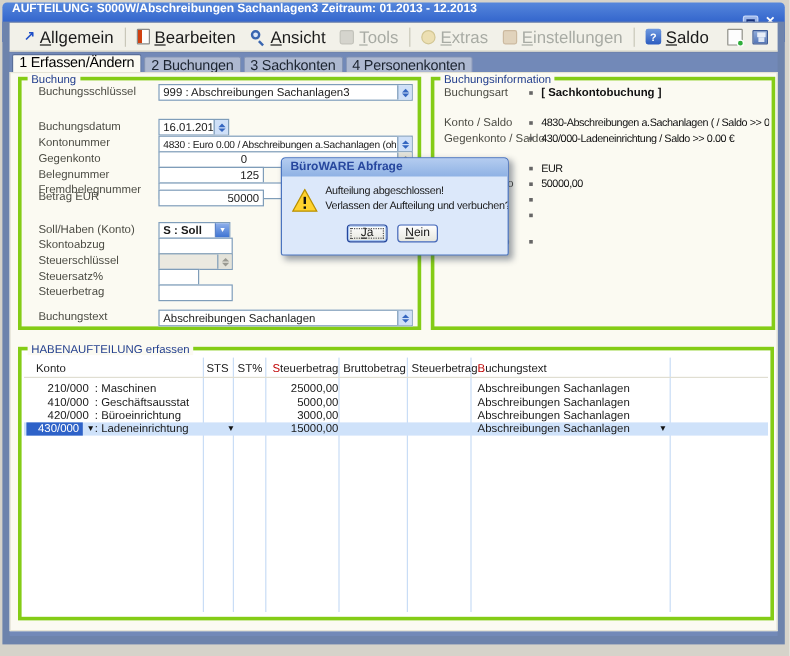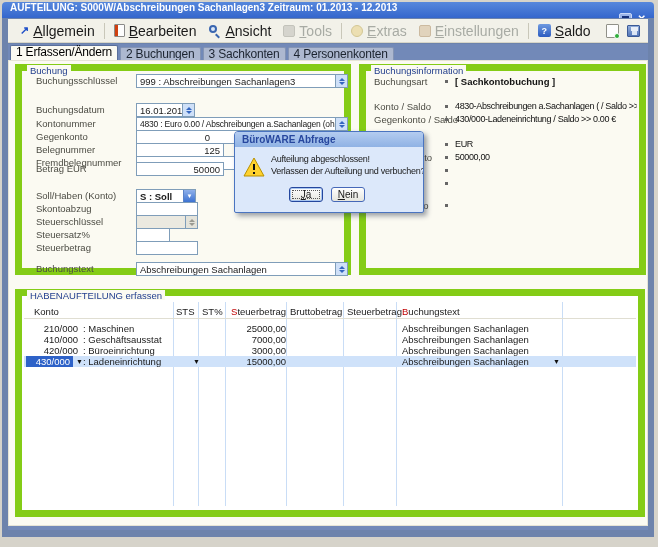--- a/index.html
+++ b/index.html
@@ -54,21 +54,21 @@
   
   .client{position:absolute;left:6px;top:26px;right:6px;bottom:7px;background:#7289b8}
   .tabs{position:absolute;left:2px;top:1px;height:15px;display:flex;align-items:flex-end;gap:2px}
   .tab{font-size:12px;letter-spacing:-0.2px;padding:1px 5px 1px 5px;height:13px;line-height:11px;
       background:#adb8d0;color:#1c2430;border:1px solid #8494b4;border-bottom:none;border-radius:2px 2px 0 0;white-space:nowrap}
   .tab.active{background:#fbfaf2;color:#000;height:15px;position:relative;z-index:3;border-color:#5a6f9a}
   .panel{position:absolute;left:0px;top:16px;width:640px;height:466px;background:#fbfaf2;
       border:1px solid #e6e4d6;z-index:1}
 
   
-  .group{position:absolute;border:7px solid #84cc16}
+  .group{position:absolute;border:3px solid #84cc16}
   .legend{position:absolute;top:-6px;left:5px;background:#fbfaf2;padding:0 3px;
       color:#24408e;font-size:9.5px;white-space:nowrap}
   #grp-buchung{left:6px;top:3px;width:336px;height:211px}
   #grp-info{left:350px;top:3px;width:287px;height:211px}
   #grp-auft{left:6px;top:228px;width:630px;height:228px;background:#fff}
 
   
   .frow{position:absolute;left:0;height:24px;width:100%}
   .flabel{position:absolute;left:14px;top:1px;font-size:9.5px;color:#4c4c44;white-space:nowrap}
   .fld{position:absolute;left:114px;top:0;height:14px;border:1px solid #7f9db9;background:#fff;
@@ -382,21 +382,21 @@
 
             <div class="trow" style="top:23px">
               <span class="cell c-konto">210/000</span>
               <span class="cell c-name">: Maschinen</span>
               <span class="cell c-netto">25000,00</span>
               <span class="cell c-text">Abschreibungen Sachanlagen</span>
             </div>
             <div class="trow" style="top:34px">
               <span class="cell c-konto">410/000</span>
               <span class="cell c-name">: Geschäftsausstat</span>
-              <span class="cell c-netto">7000,00</span>
+              <span class="cell c-netto">5000,00</span>
               <span class="cell c-text">Abschreibungen Sachanlagen</span>
             </div>
             <div class="trow" style="top:45px">
               <span class="cell c-konto">420/000</span>
               <span class="cell c-name">: Büroeinrichtung</span>
               <span class="cell c-netto">3000,00</span>
               <span class="cell c-text">Abschreibungen Sachanlagen</span>
             </div>
             <div class="trow selected" style="top:56px">
               <span class="cell c-konto selcell">430/000</span>

